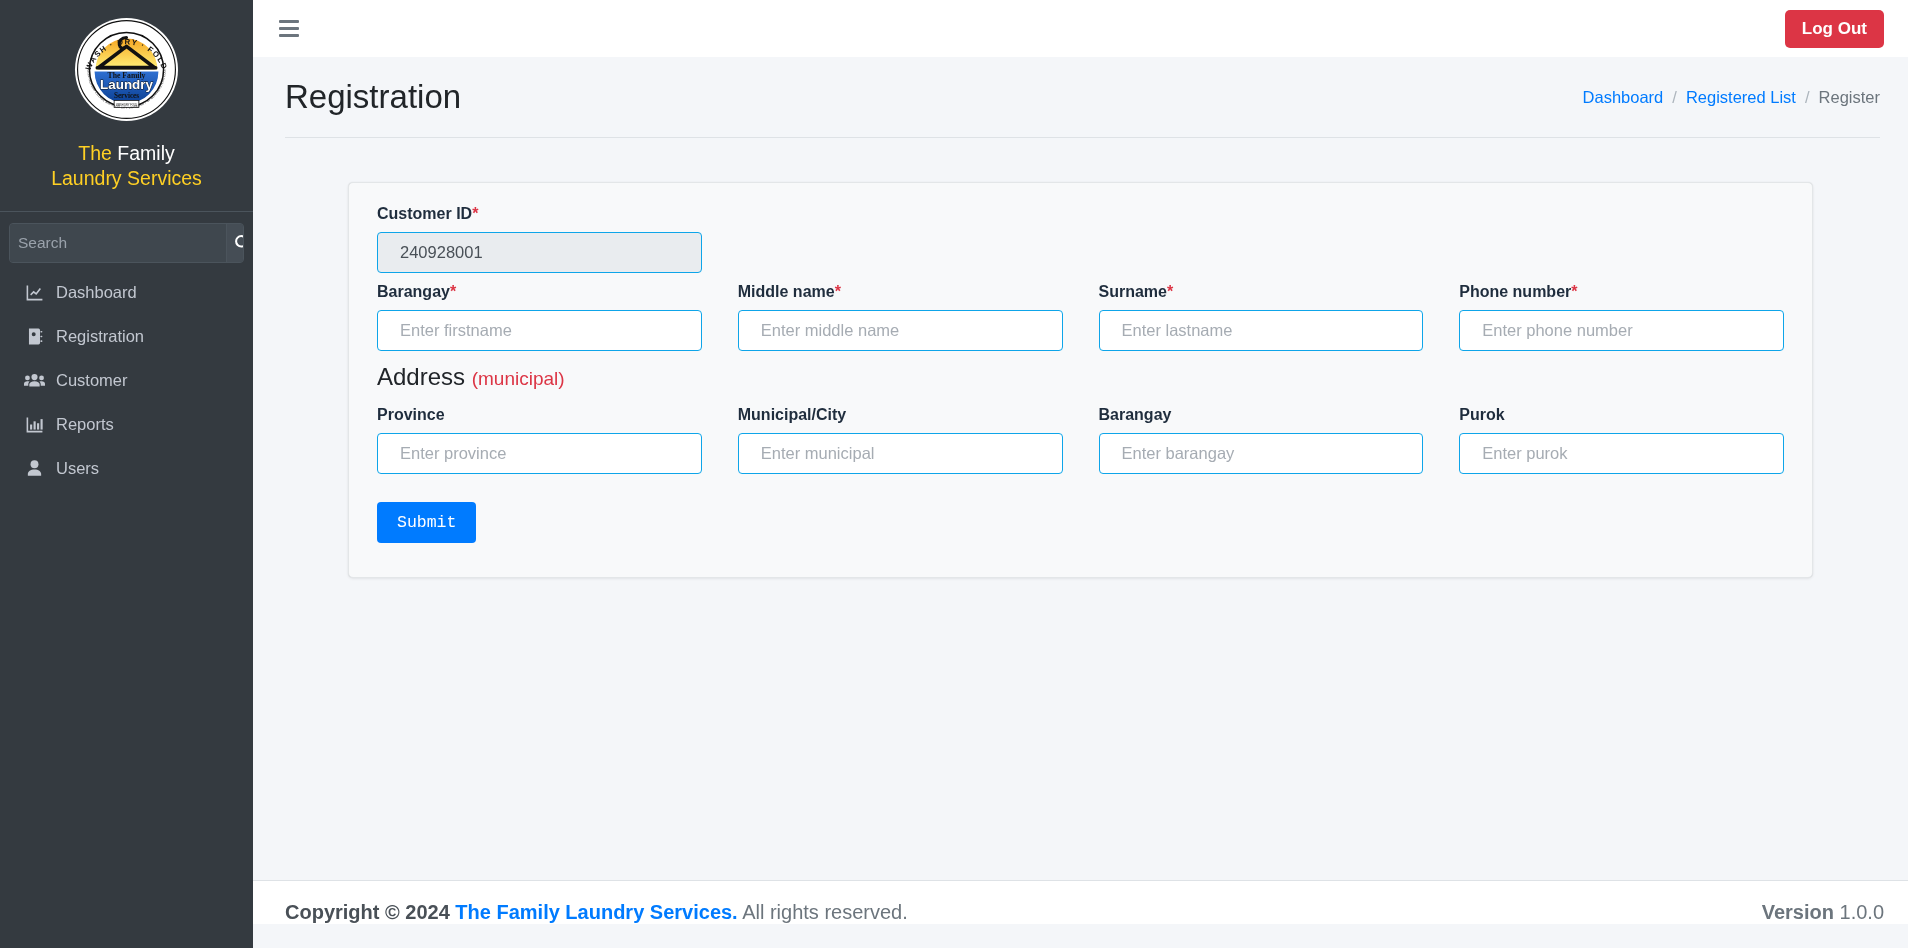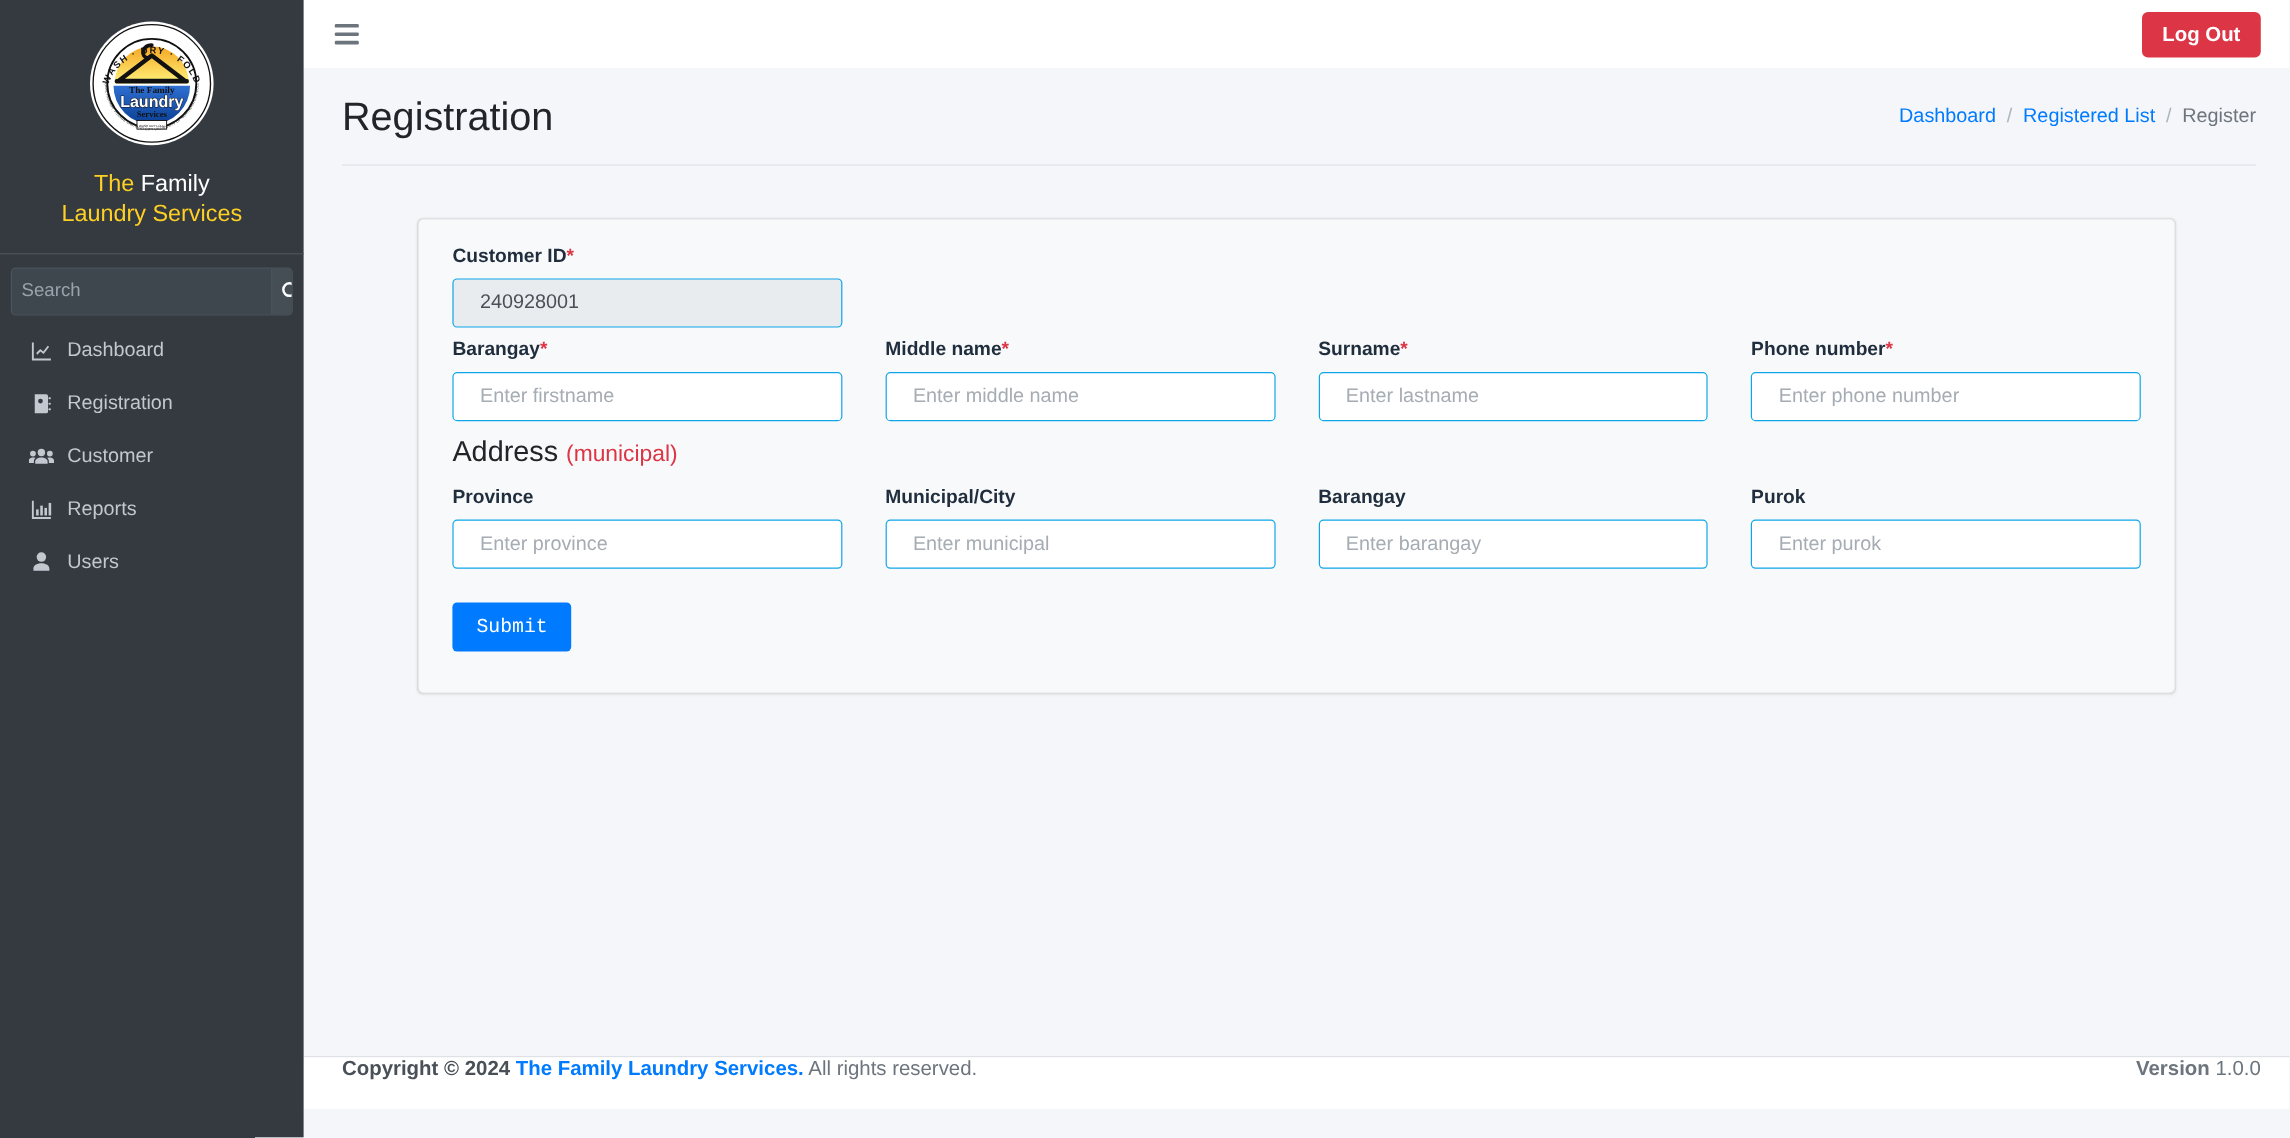--- a/index.html
+++ b/index.html
@@ -260,24 +260,24 @@
     font-family: Liberation Mono, monospace;
   }
 
   
   .footer {
     height: 44px;
     min-height: 44px;
     background: #ffffff;
     border-top: 1px solid #dee2e6;
     display: flex;
-    align-items: flex-start;
+    align-items: flex-end;
     justify-content: space-between;
     padding: 0 24px 0 32px;
-    font-size: 17px;
+    font-size: 20px;
     color: #6c757d;
   }
   .footer b { color: #495057; font-weight: 700; }
   .footer .brand-link { color: #007bff; font-weight: 700; }
   .footer .ver-label { font-weight: 700; color: #6c757d; }
 </style>
 </head>
 <body>
 
 <div class="app">

